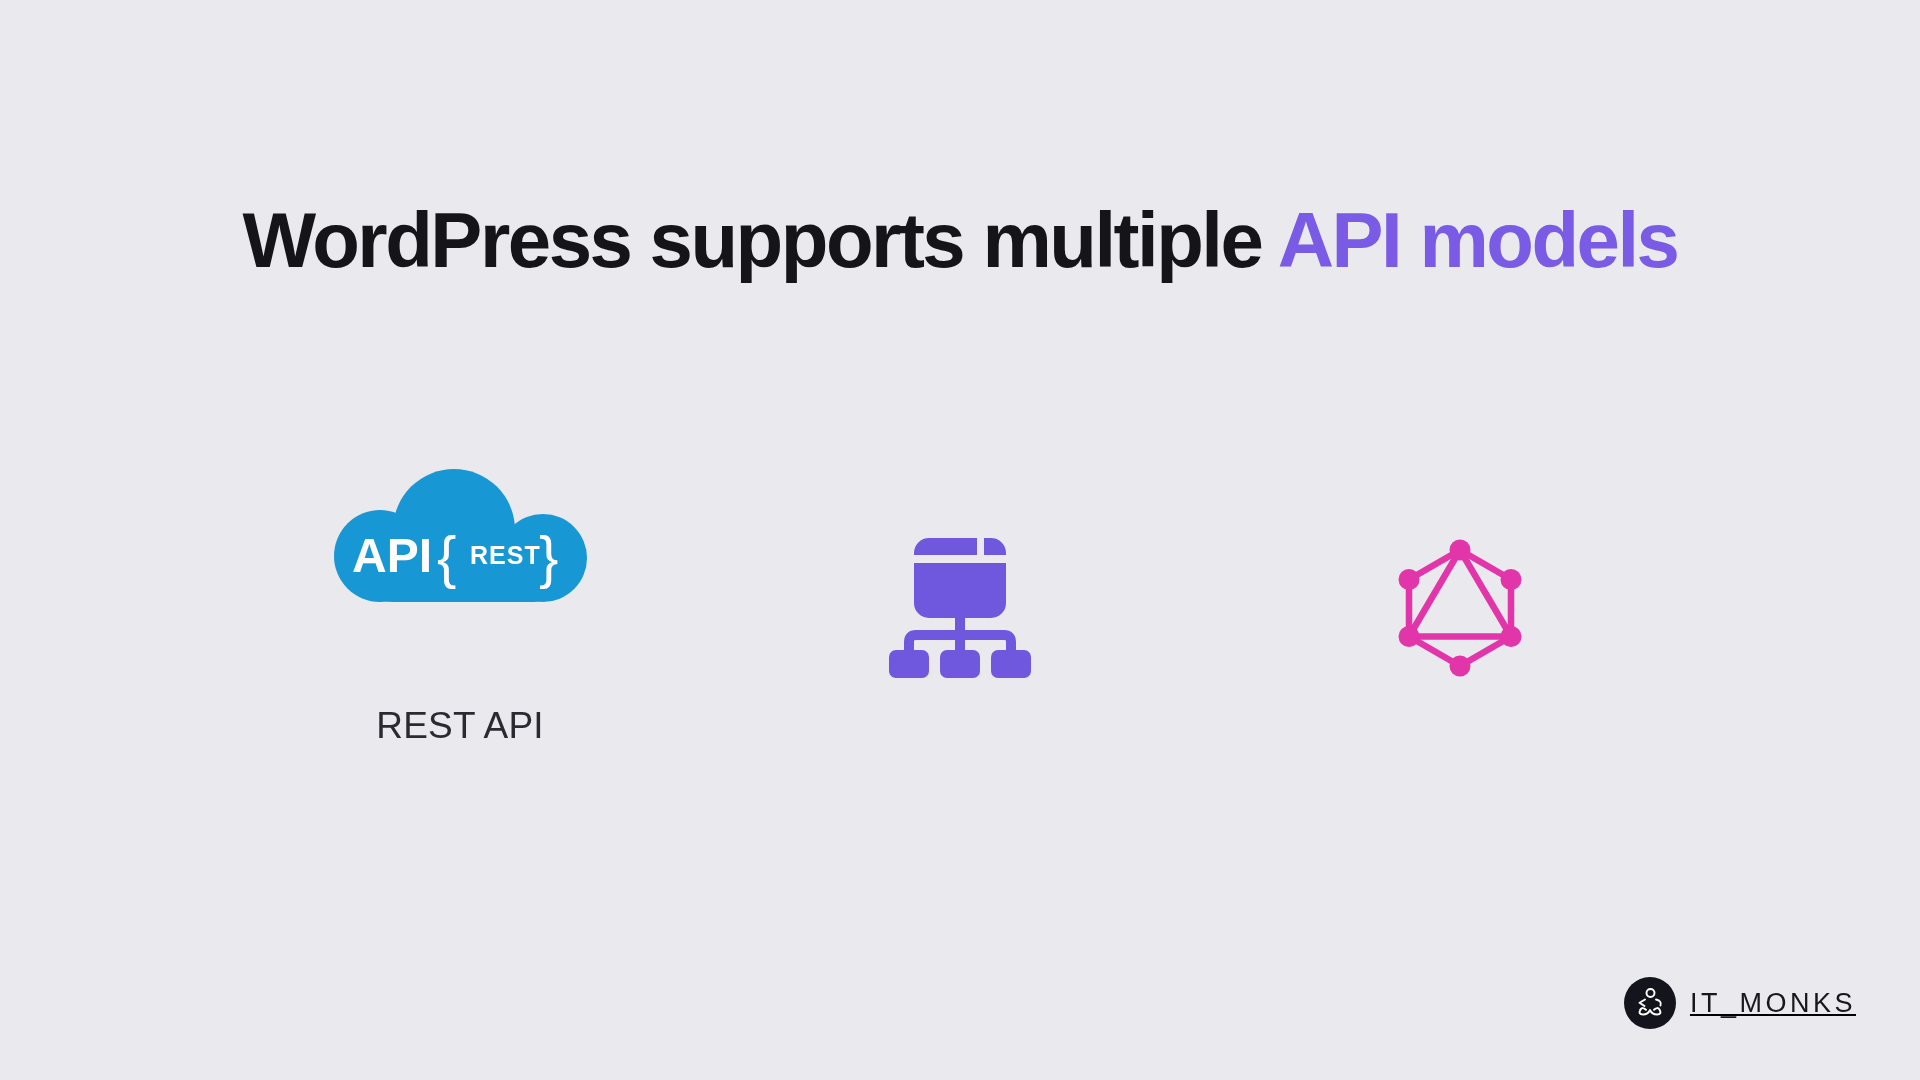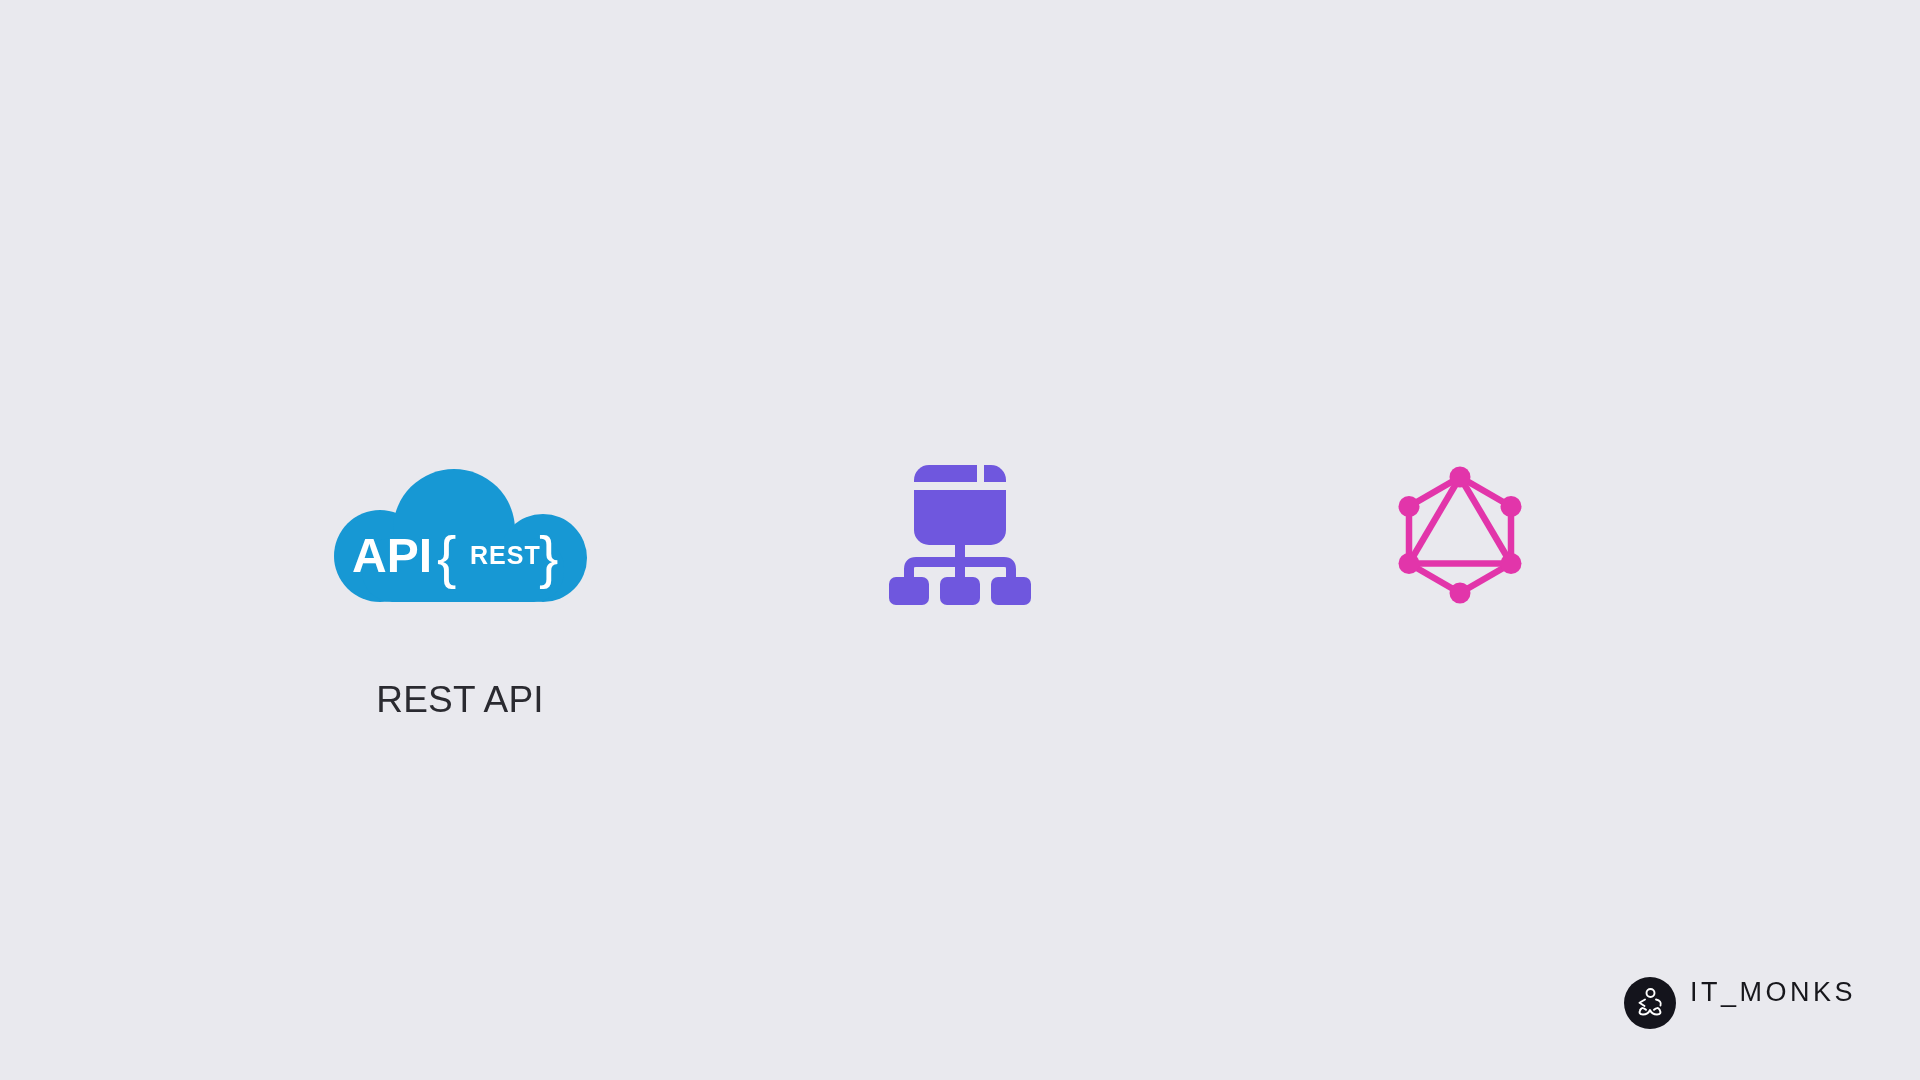--- a/index.html
+++ b/index.html
@@ -34,31 +34,32 @@
     color:var(--title_text);
     white-space:nowrap;
   }
   .title .accent{color:var(--accent);}
 
   
   .row{
     position:absolute;
     top:465px;left:210px;width:1500px;
     display:flex;
+    align-items:center;
   }
   .col{
     width:500px;
     display:flex;flex-direction:column;align-items:center;
   }
   .icon-box{
     height:140px;
     display:flex;align-items:center;justify-content:center;
   }
   .caption{
-    margin-top:70px;
+    margin-top:96px;
     font-size:37px;
     line-height:50px;
     text-align:center;
     white-space:pre-line;
     color:var(--caption_text);
     letter-spacing:0.2px;
   }
 
   
   .cloud-fill{fill:var(--rest_blue);}
@@ -72,35 +73,36 @@
   .wh-line{stroke:var(--webhook_purple);stroke-width:10;fill:none;}
 
   
   .gq-line{stroke:var(--graphql_pink);stroke-width:6.5;}
   .gq-node{fill:var(--graphql_pink);}
 
   
   .brand{
     position:absolute;
     top:977px;right:64px;
-    display:flex;align-items:flex-start;gap:14px;
+    display:flex;align-items:center;gap:14px;text-decoration:underline;
   }
   .brand-name{
     font-size:27px;
     letter-spacing:3.5px;
     font-weight:400;
     color:var(--brand_text);
   }
   .monk-stroke{stroke:#ffffff;stroke-width:1.9;fill:none;stroke-linecap:round;stroke-linejoin:round;}
 </style>
 </head>
 <body>
 
 <div class="stage">
 
+  <h1 class="title"><span>WordPress supports multiple </span><span class="accent">API models</span></h1>
 
   <div class="row">
 
     <div class="col">
       <div class="icon-box">
         <svg width="253" height="135" viewBox="0 0 253 135">
           <g>
             <circle class="cloud-fill" cx="46" cy="88" r="46"></circle>
             <circle class="cloud-fill" cx="120" cy="62" r="61"></circle>
             <circle class="cloud-fill" cx="209" cy="90" r="44"></circle>

